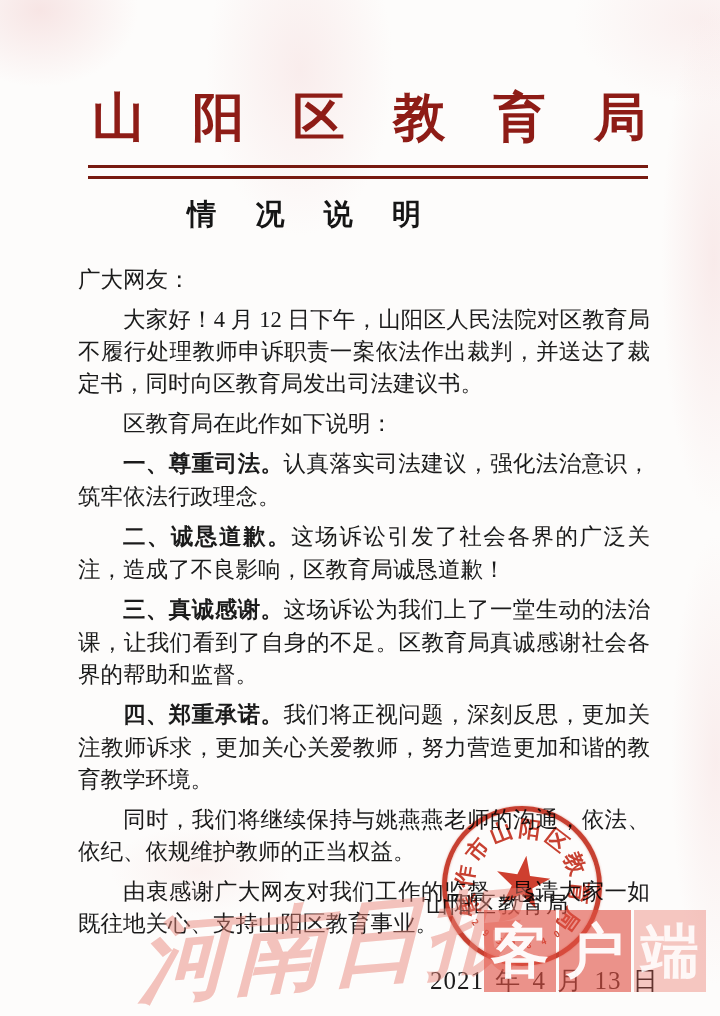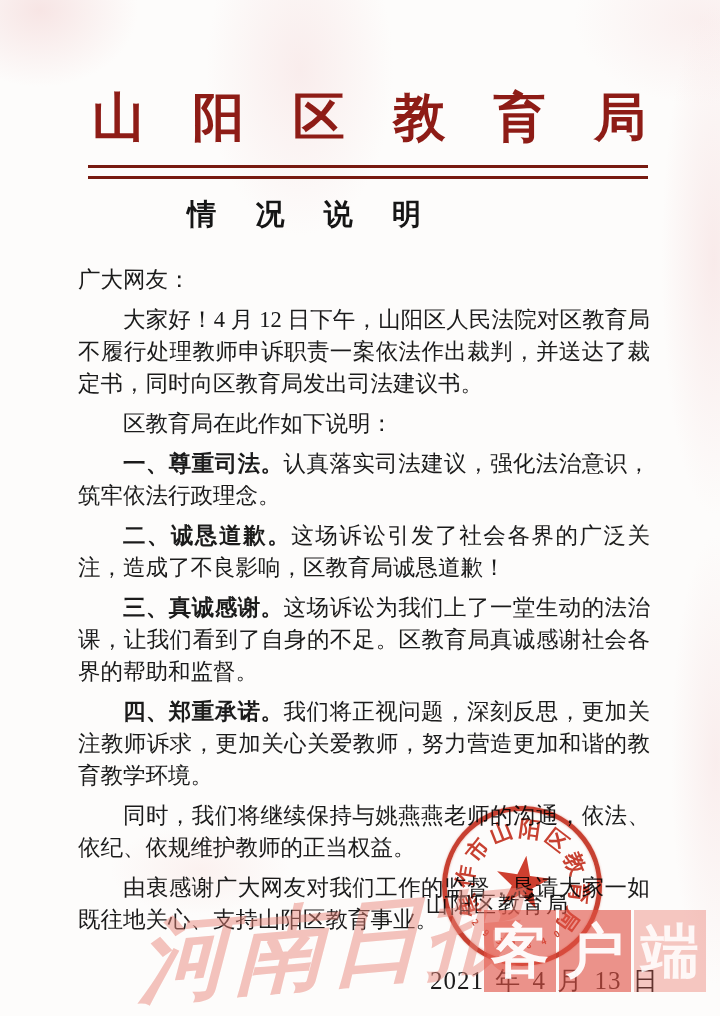--- a/index.html
+++ b/index.html
@@ -31,21 +31,21 @@
     position:absolute;left:0;top:195px;width:608px;text-align:center;
     font-size:29px;font-weight:700;letter-spacing:16px;text-indent:16px;color:#161616;
   }
   
   .body-text{
     position:absolute;left:78px;top:256px;width:572px;
     font-size:22.5px;line-height:32px;text-align:justify;
   }
   .body-text p{margin:8px 0 8px 0;}
   .body-text p.indent{text-indent:2em;}
-  .body-text b{font-family:Liberation Sans, sans-serif;font-weight:700;}
+  .body-text b{font-family:Liberation Mono, monospace;font-weight:700;}
   
   .signature{position:absolute;left:406px;top:890px;font-size:22px;letter-spacing:2px;z-index:2;margin-left:20px;}
   .date-line{position:absolute;left:430px;top:964px;font-size:25px;letter-spacing:1px;word-spacing:4px;z-index:2;}
   
   .seal{
     position:absolute;left:442px;top:806px;width:160px;height:160px;
     transform:rotate(8deg);mix-blend-mode:multiply;opacity:.92;z-index:4;
   }
   .seal-ring{
     position:absolute;inset:0;border:5px solid #c5311f;border-radius:50%;

